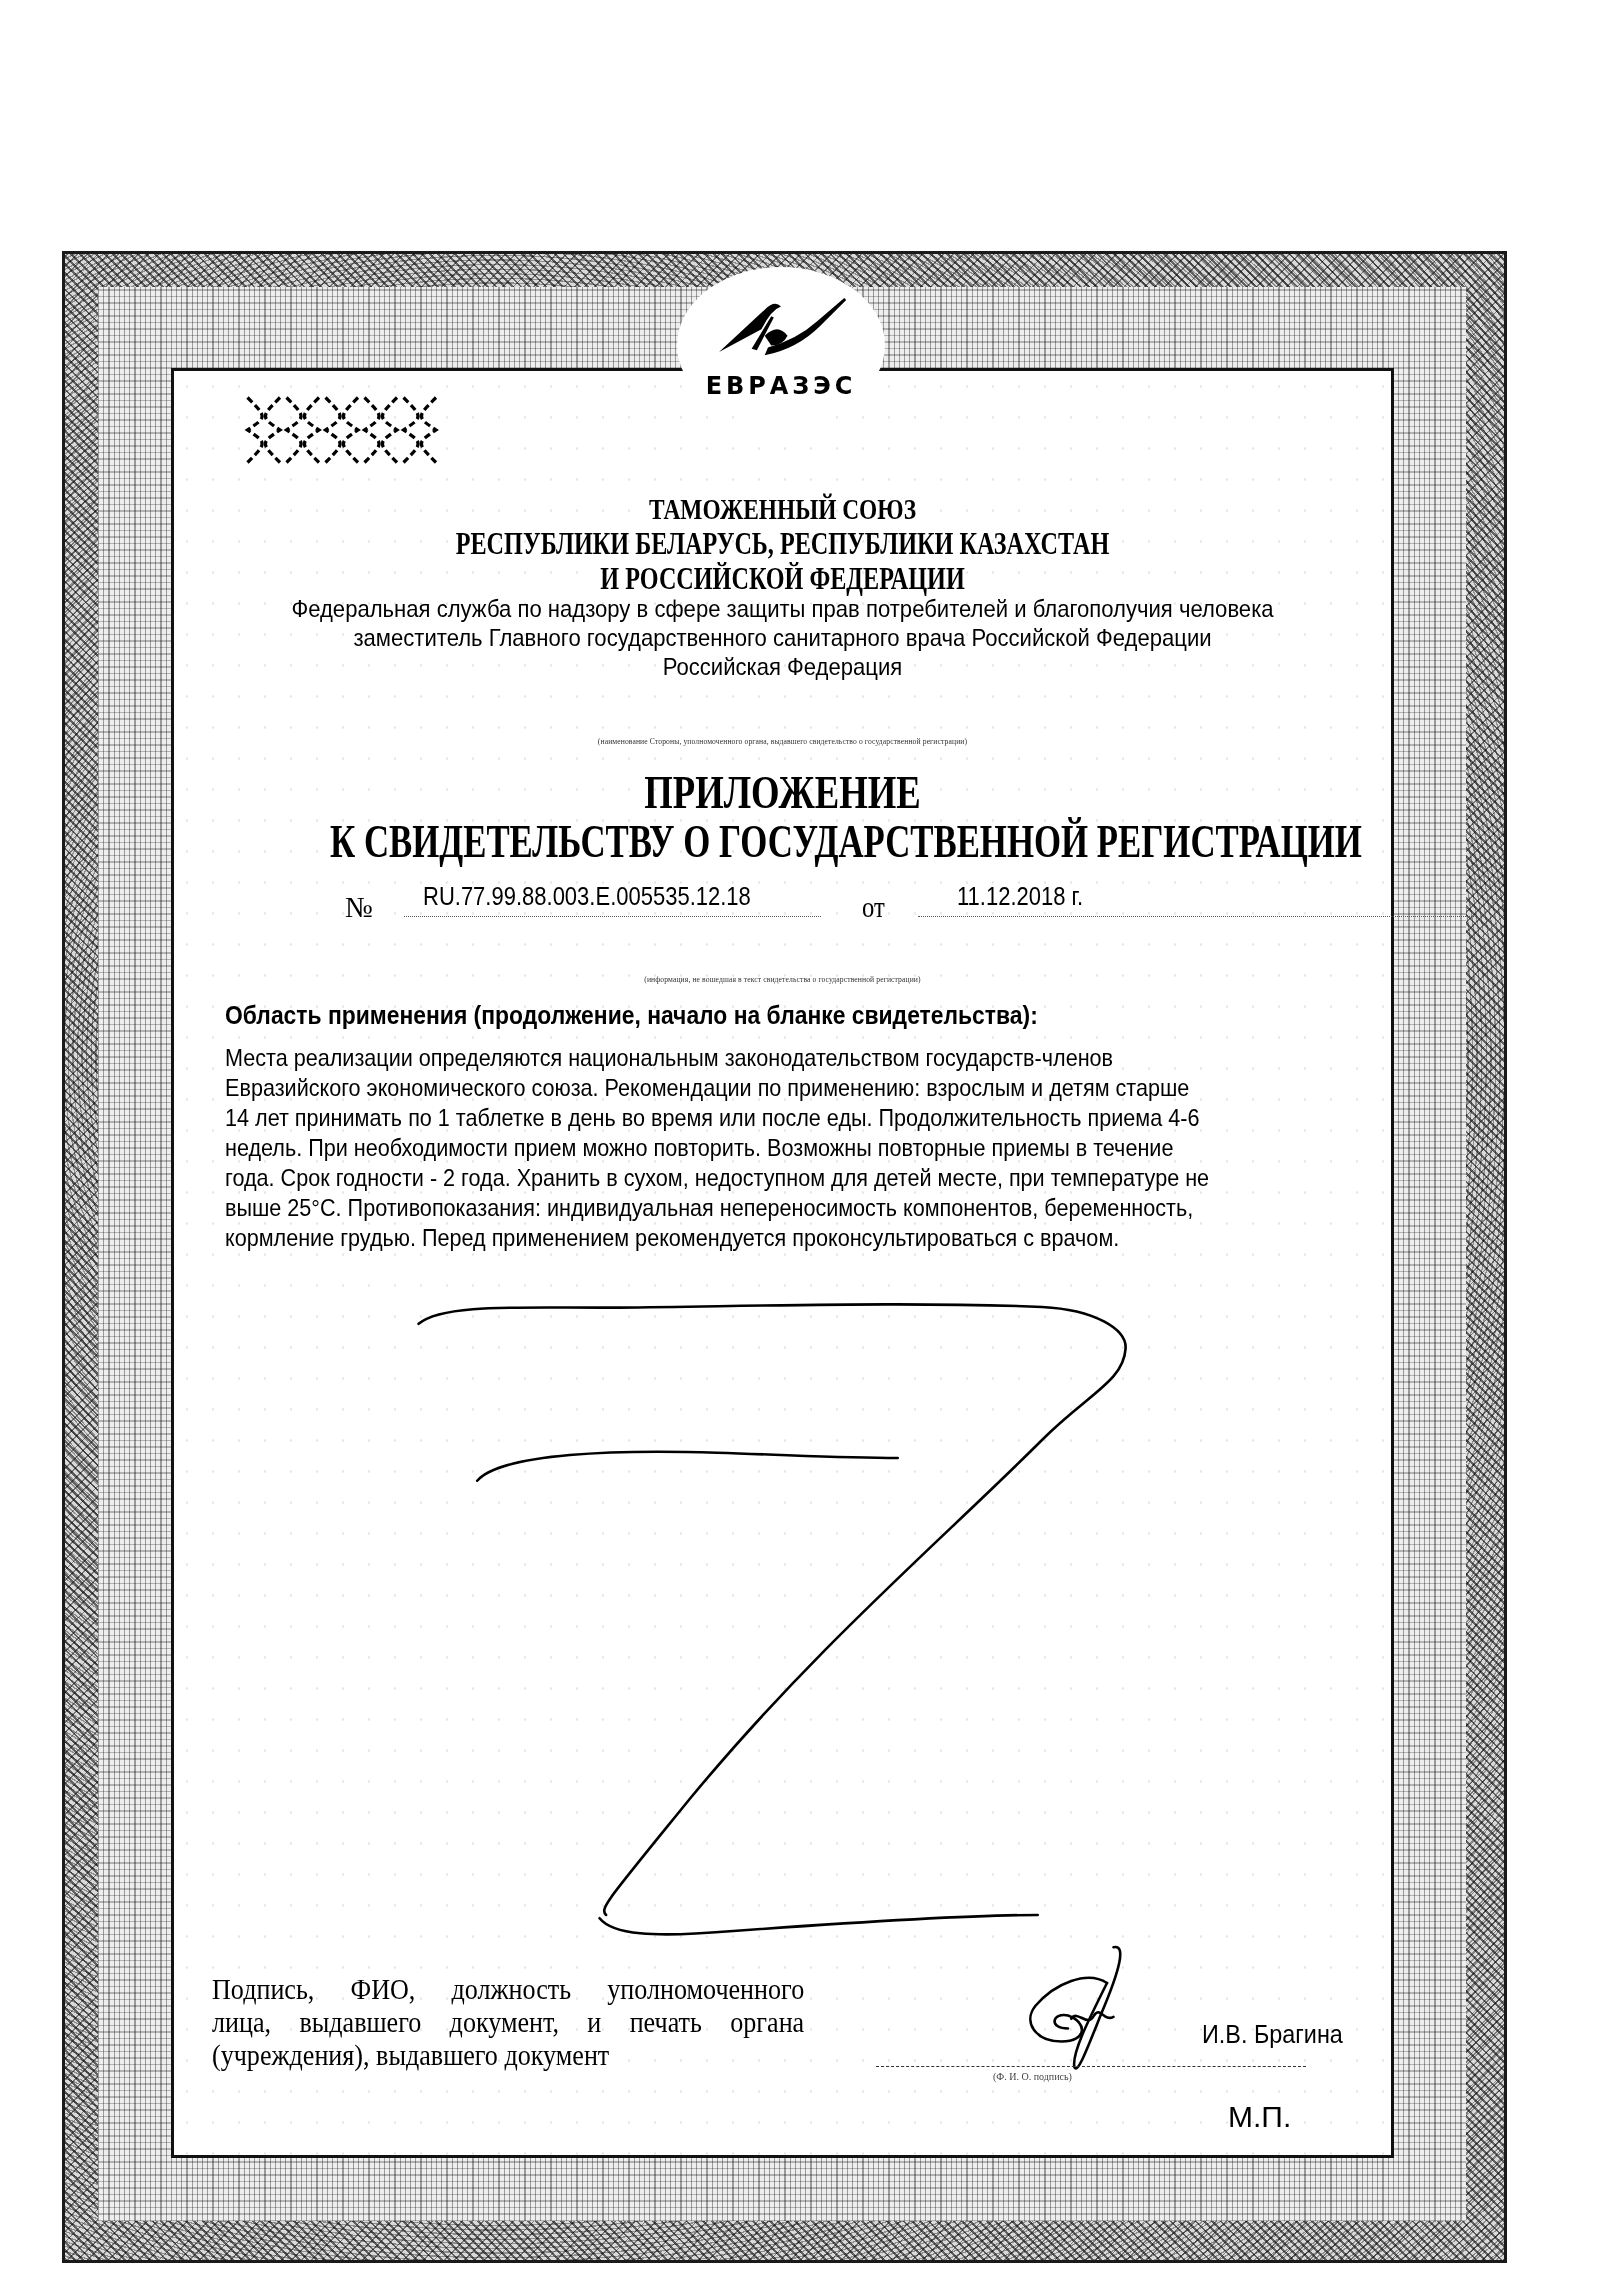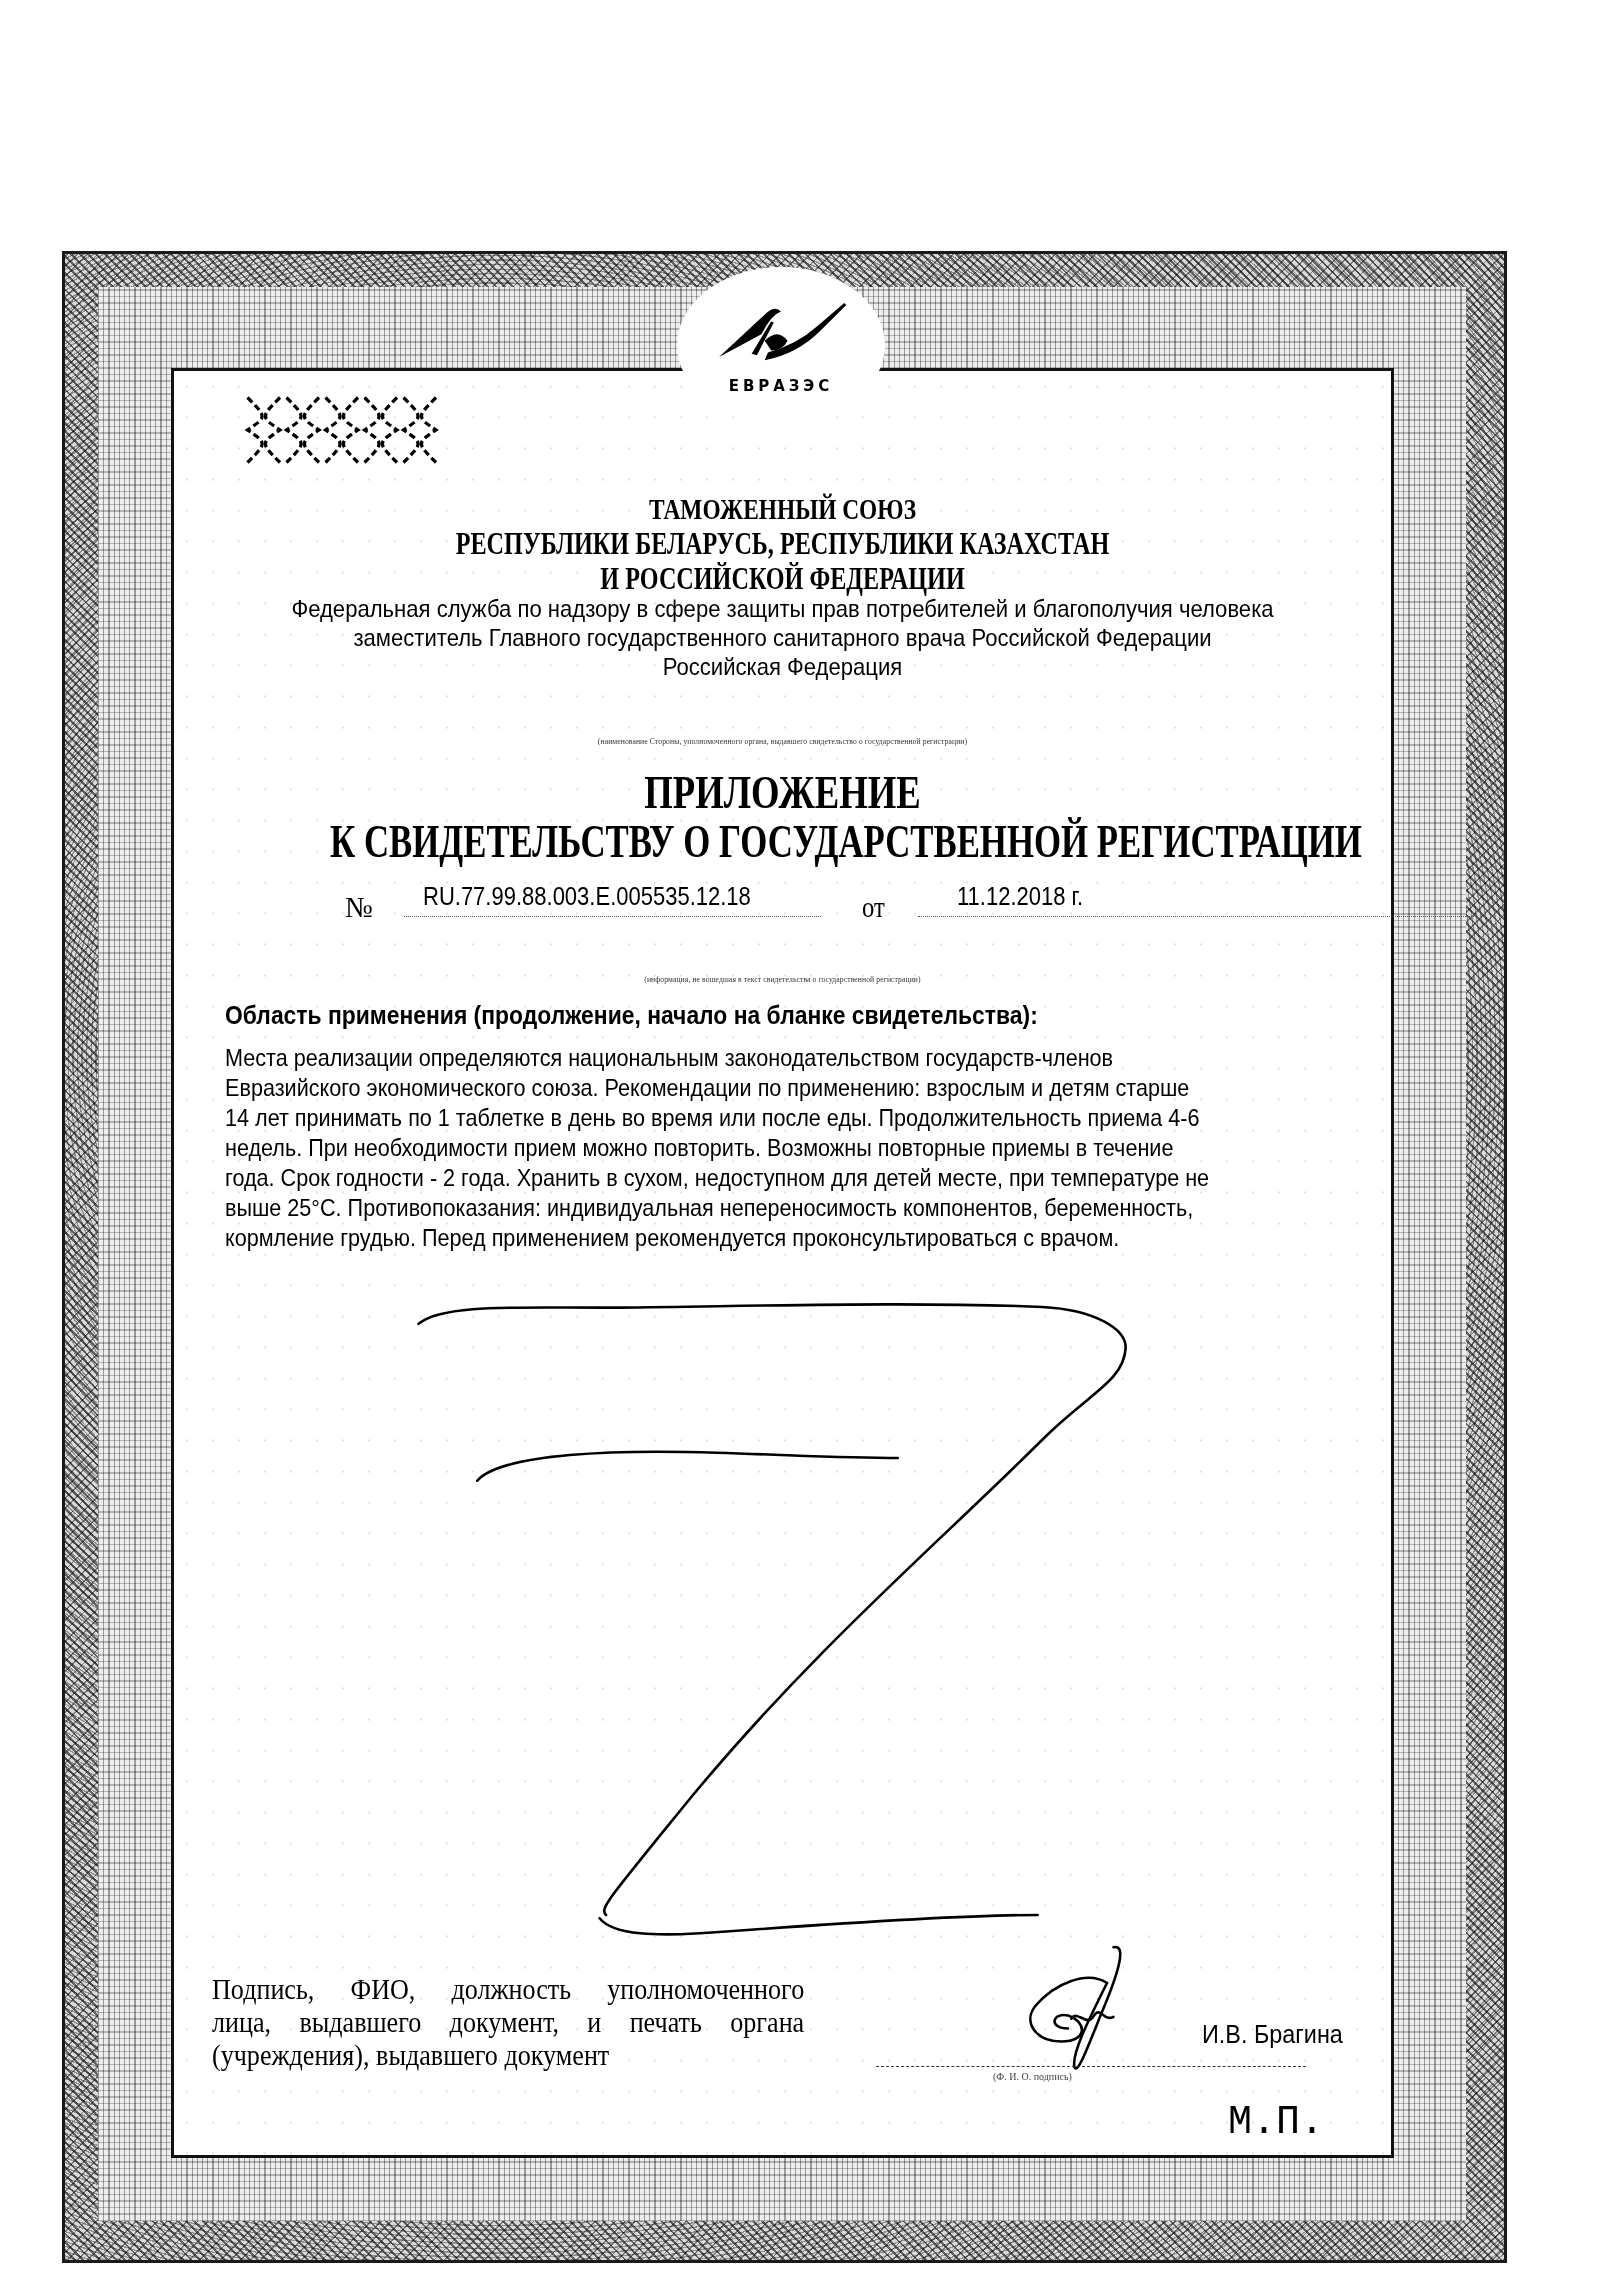--- a/index.html
+++ b/index.html
@@ -29,21 +29,21 @@
         radial-gradient(circle, rgba(0,0,0,0.10) 1px, transparent 1.3px);
       background-size: 26px 31px;
     }
 
     .logo-wrap {
       position: absolute; left: 677px; top: 267px; width: 208px; height: 156px;
       background: #fff; border-radius: 50%;
       display: flex; flex-direction: column; align-items: center; justify-content: center;
     }
     .logo-mark { width: 150px; height: 72px; }
-    .logo-text { font-family: "DejaVu Sans", sans-serif; font-weight: bold; font-size: 15px; letter-spacing: 3.9px; margin-top: 10px; }
+    .logo-text { font-family: "DejaVu Sans", sans-serif; font-weight: bold; font-size: 24px; letter-spacing: 3.9px; margin-top: 10px; }
 
     .ornament { position: absolute; left: 241px; top: 391px; width: 221px; height: 78px; }
 
     .center { position: absolute; left: 171px; width: 1223px; text-align: center; }
     .serif-head { font-family: "Liberation Serif", serif; font-weight: bold; transform: scaleX(0.78); transform-origin: center; white-space: nowrap; }
 
     .h-union1 { top: 492px; font-size: 30px; }
     .h-union2 { top: 526px; font-size: 31px; }
     .h-union3 { top: 561px; font-size: 31px; }
     .h-agency { top: 595px; font-size: 24px; font-family: "Liberation Sans", sans-serif; transform: scaleX(0.92); white-space: nowrap; }
@@ -70,21 +70,21 @@
     .scope-line { font-size: 24px; line-height: 30px; transform: scaleX(0.9); transform-origin: left; white-space: nowrap; }
 
     .sig-label { position: absolute; left: 212px; top: 1973px; width: 658px; font-family: "Liberation Serif", serif; font-size: 29px; line-height: 33px; text-align: justify; transform: scaleX(0.9); transform-origin: left; }
     .sig-label span { display: block; text-align-last: justify; }
     .sig-label span.last { text-align-last: left; }
 
     .signature { position: absolute; left: 1016px; top: 1944px; width: 143px; height: 143px; }
     .signer-name { position: absolute; left: 1202px; top: 2019px; font-size: 26px; transform: scaleX(0.9); transform-origin: left; white-space: nowrap; }
     .sig-underline { position: absolute; left: 876px; top: 2066px; width: 430px; border-top: 1.3px dashed #333; }
     .sig-caption { position: absolute; left: 993px; top: 2071px; font-family: "Liberation Serif", serif; font-size: 10px; color: #444; }
-    .mp-mark { position: absolute; left: 1228px; top: 2100px; font-family: Liberation Mono, monospace; font-size: 40px; }
+    .mp-mark { position: absolute; left: 1228px; top: 2100px; font-family: Liberation Sans, sans-serif; font-size: 30px; }
 
     .z-line { position: absolute; left: 391px; top: 1290px; width: 977px; height: 651px; }
   </style>
 </head>
 <body>
 
 <div class="frame-outer"></div>
 <div class="frame-mid"></div>
 <div class="frame-inner"></div>
 

